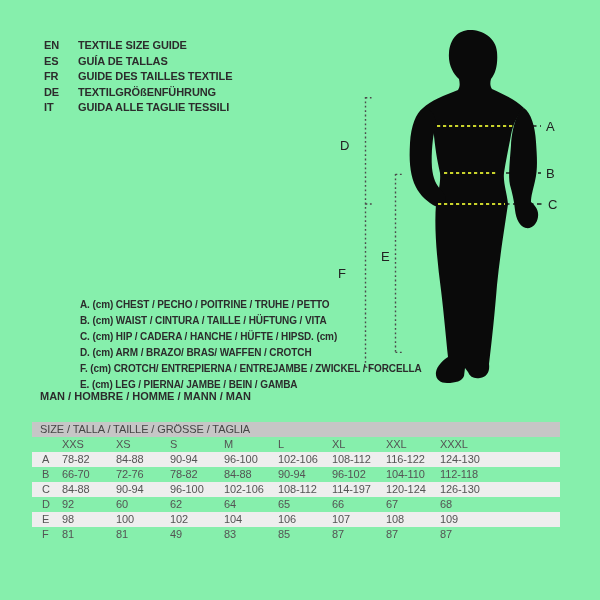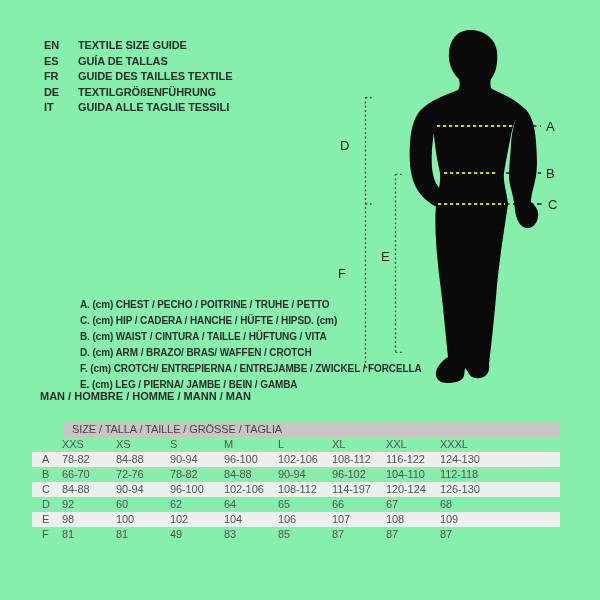--- a/index.html
+++ b/index.html
@@ -16,21 +16,21 @@
   .diagram-svg { position:absolute; left:330px; top:20px; width:270px; height:380px; }
 
   
   .legend-block { position:absolute; left:40px; top:297px;margin-left:40px; }
   .legend-line { height:16px; line-height:16px; font-size:10px; font-weight:700; letter-spacing:-0.1px; color:#2c2c2c; white-space:nowrap; }
 
   .gender-heading { position:absolute; left:40px; top:390px; font-size:11px; font-weight:700; color:#2c2c2c; }
 
   
   .size-table { position:absolute; left:32px; top:422px; width:528px; font-size:11px; letter-spacing:-0.1px; }
-  .t-header { height:15px; line-height:15px; background:#c6c6c6; color:#454545; padding-left:8px; font-weight:400;margin-left:32px; }
+  .t-header { height:15px; line-height:15px; background:#c6c6c6; color:#454545; padding-left:8px; font-weight:400; }
   .t-row { display:grid; grid-template-columns:30px repeat(8,54px) 1fr; height:15px; line-height:15px; color:#545454; }
   .t-row.stripe { background:#eeeeee; }
   .t-cell { }
   .t-letter { text-align:left; padding-left:10px; }
 </style>
 </head>
 <body>
 
 <div id="page">
 
@@ -132,22 +132,22 @@
       <text x="546" y="177.5">B</text>
       <text x="548" y="208.5">C</text>
       <text x="340" y="150">D</text>
       <text x="381" y="261">E</text>
       <text x="338" y="278">F</text>
     </g>
   </svg>
 
   <div class="legend-block">
     <div class="legend-line">A. (cm) CHEST / PECHO / POITRINE / TRUHE / PETTO</div>
+    <div class="legend-line">B. (cm) WAIST / CINTURA / TAILLE / HÜFTUNG / VITA</div>
     <div class="legend-line">C. (cm) HIP / CADERA / HANCHE / HÜFTE / HIPSD. (cm)</div>
-    <div class="legend-line">B. (cm) WAIST / CINTURA / TAILLE / HÜFTUNG / VITA</div>
     <div class="legend-line">D. (cm) ARM / BRAZO/ BRAS/ WAFFEN / CROTCH</div>
     <div class="legend-line">F. (cm) CROTCH/ ENTREPIERNA / ENTREJAMBE / ZWICKEL / FORCELLA</div>
     <div class="legend-line">E. (cm) LEG / PIERNA/ JAMBE / BEIN / GAMBA</div>
   </div>
 
   <div class="gender-heading">MAN / HOMBRE / HOMME / MANN / MAN</div>
 
   <div class="size-table">
     <div class="t-header">SIZE / TALLA / TAILLE / GRÖSSE / TAGLIA</div>
 

